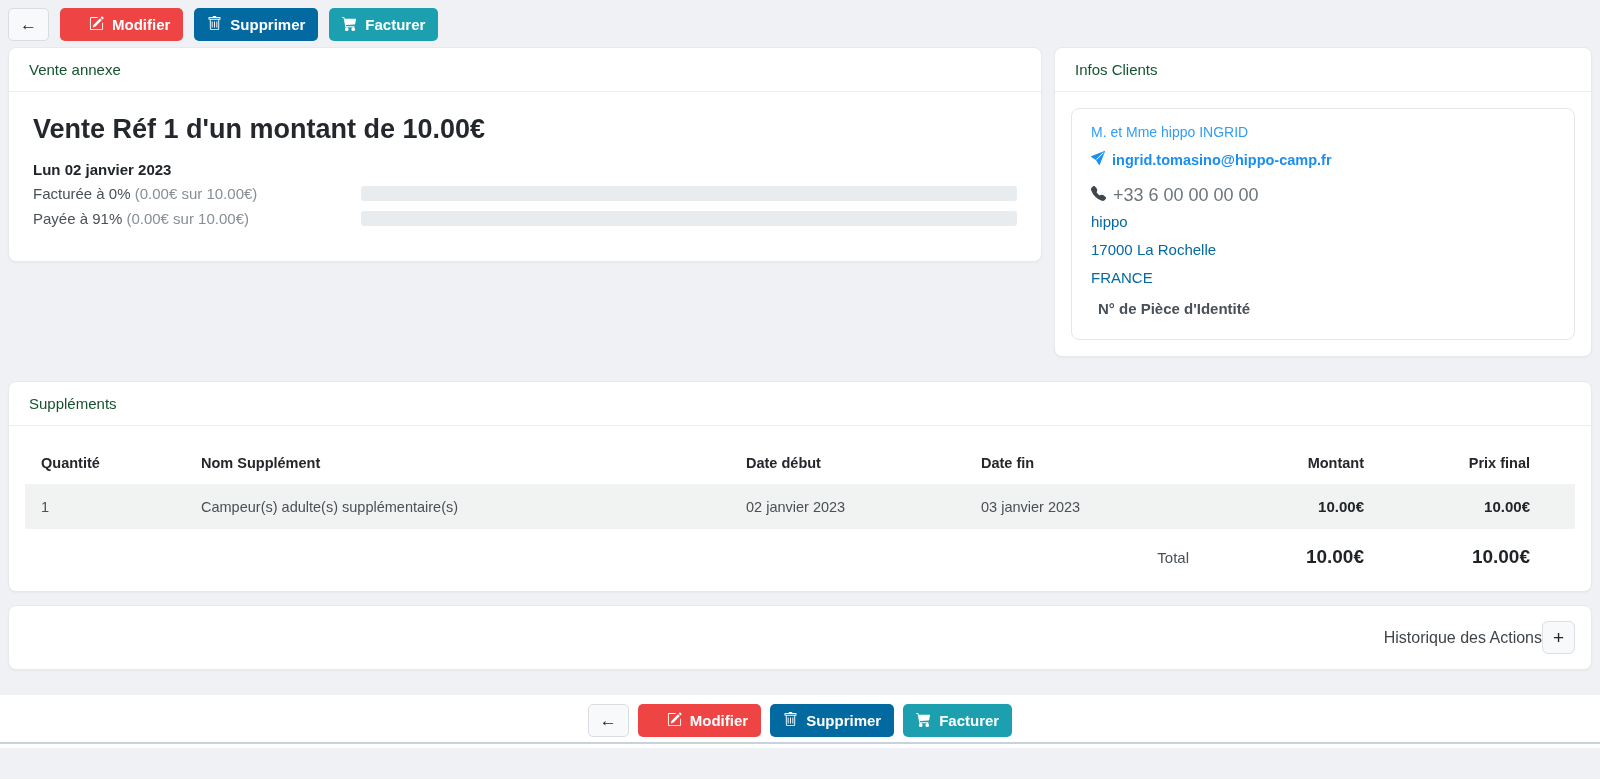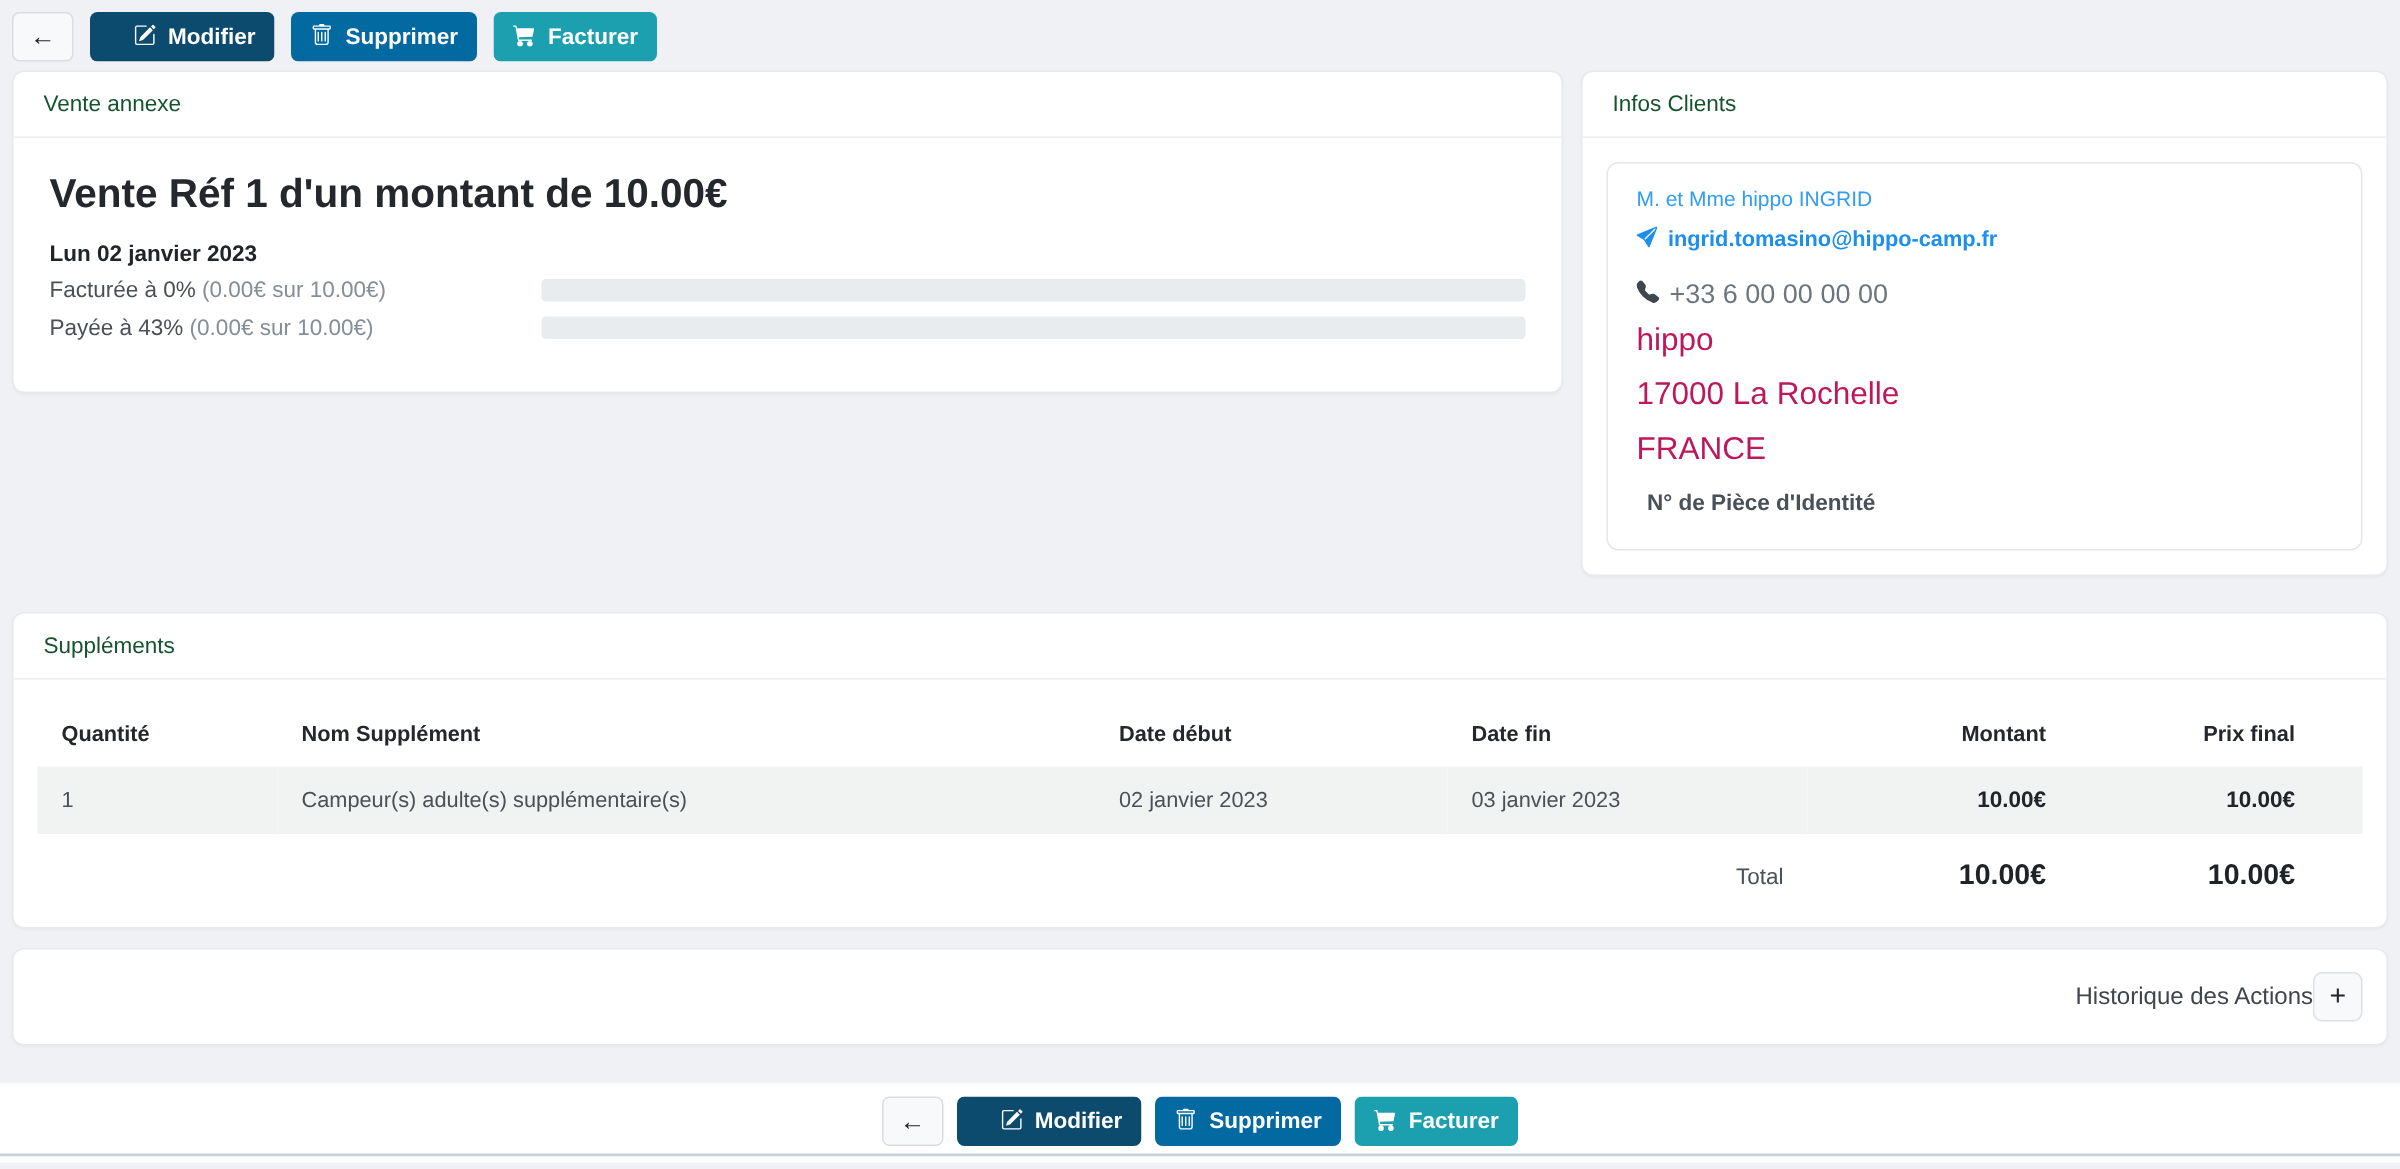--- a/index.html
+++ b/index.html
@@ -17,21 +17,21 @@
   .toolbar { display: flex; gap: 11px; margin-bottom: 6px; }
   .btn {
     display: inline-flex; align-items: center; gap: 8px;
     height: 33px; padding: 0 12px;
     border-radius: 5px; border: 1px solid transparent;
     font-size: 15px; font-weight: 600; line-height: 1;
     font-family: inherit; cursor: pointer;
   }
   .btn svg { flex: 0 0 auto; }
   .btn-back { background: #f8f9fa; border-color: #d9dde2; color: #212529; font-size: 17px; font-weight: 400; padding: 0 11px; }
-  .btn-primary { background: #0c4a6e; color: #fff; padding-left: 28px; }
+  .btn-primary { background: #ef4444; color: #fff; padding-left: 28px; }
   .btn-danger  { background: #0369a1; color: #fff; }
   .btn-teal    { background: #1ca0b0; color: #fff; }
 
   
   .card {
     background: #fff;
     border: 1px solid #e7e9ec;
     border-radius: 8px;
     box-shadow: 0 1px 2px rgba(20,30,40,.04);
   }
@@ -60,21 +60,21 @@
   .client-inner {
     margin: 16px;
     border: 1px solid #e4e7ea;
     border-radius: 8px;
     padding: 15px 19px 22px;
   }
   .client-name { color: #319df5; font-size: 14px; margin-bottom: 11px; cursor: pointer; }
   .client-email { color: #1b8fee; font-weight: 700; font-size: 14.5px; display: flex; align-items: center; gap: 7px; margin-bottom: 17px; cursor: pointer; }
   .client-line { color: #6c757d; font-size: 18px; display: flex; align-items: center; gap: 7px; margin-bottom: 5px; }
   .client-line svg { color: #3f464c; }
-  .client-plain { color: #be185d; font-size: 21px; margin: 0 0 6px 0; line-height: 1.45; }
+  .client-plain { color: #0369a1; font-size: 15px; margin: 0 0 6px 0; line-height: 1.45; }
   .client-id { font-weight: 700; color: #495057; font-size: 15px; margin-top: 12px; padding-left: 7px; }
 
   
   .supplements-card { margin-top: 24px; }
   .table-wrap { padding: 16px 16px 6px; }
   table { width: 100%; border-collapse: collapse; table-layout: fixed; }
   th { text-align: left; padding: 13px 16px; font-size: 14.5px; font-weight: 700; color: #24272b; }
   td { padding: 14px 16px; font-size: 14.5px; color: #4a5056; }
   th.num, td.num { text-align: right; }
   th.last, td.last { padding-right: 45px; }
@@ -147,21 +147,21 @@
           <div class="p-label">
             <span>Facturée à 0%</span>
             <span class="p-detail">(0.00€ sur 10.00€)</span>
           </div>
           <div class="progress">
             <div class="progress-fill" style="width:0%"></div>
           </div>
         </div>
         <div class="progress-row">
           <div class="p-label">
-            <span>Payée à 43%</span>
+            <span>Payée à 91%</span>
             <span class="p-detail">(0.00€ sur 10.00€)</span>
           </div>
           <div class="progress">
             <div class="progress-fill" style="width:0%"></div>
           </div>
         </div>
       </div>
     </div>
 
     <div class="card client-card">

